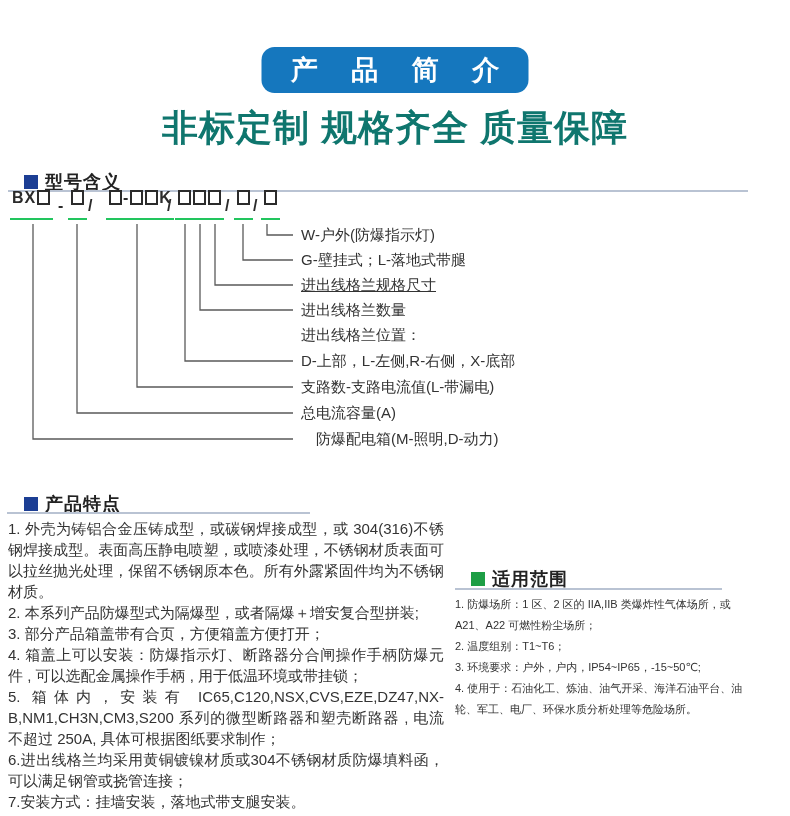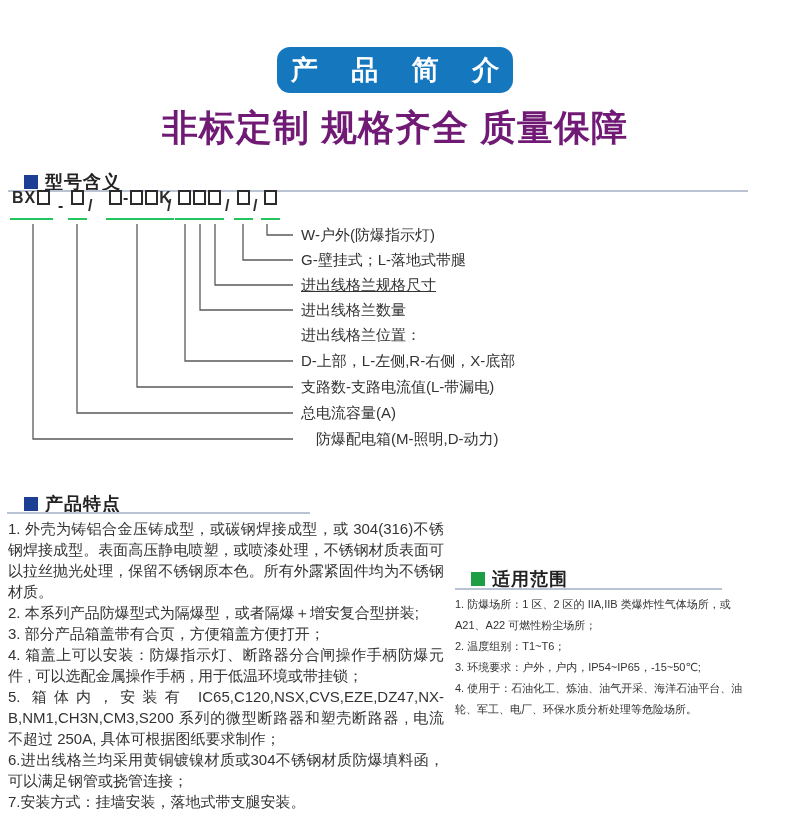--- a/index.html
+++ b/index.html
@@ -2,28 +2,28 @@
 <html style="--banner-blue: #1577be; --navy-bullet: #1c3e94; --green-bullet: #1d9e45;"><head>
 <meta charset="utf-8">
 <style>
   * { margin:0; padding:0; box-sizing:border-box; }
   html,body { width:790px; height:816px; background:#fff; overflow:hidden;
     font-family:"Liberation Sans","DejaVu Sans",sans-serif; color:#333; }
   .page { position:relative; width:790px; height:816px; background:#fff; }
 
   
   .banner { position:absolute; top:47px; left:50%; transform:translateX(-50%);
-    width:236px; height:46px; background:var(--banner-blue,#1577be);
+    width:267px; height:46px; background:var(--banner-blue,#1577be);
     border-radius:13px; display:flex; align-items:center; justify-content:center; }
   .banner-title { color:#fff; font-size:27px; font-weight:bold;
     letter-spacing:13px; padding-left:13px; white-space:nowrap; }
 
   
   .headline { position:absolute; top:104px; left:0; width:790px; text-align:center;
-    font-size:36px; font-weight:800; color:#701a75; letter-spacing:1px; }
+    font-size:36px; font-weight:800; color:#0f766e; letter-spacing:1px; }
 
   
   .sec-header { position:absolute; display:flex; align-items:center; gap:7px;padding-left:16px; }
   .sq { width:14px; height:14px; display:inline-block; }
   .sq-navy { background:var(--navy-bullet,#1c3e94); }
   .sq-green { background:var(--green-bullet,#1d9e45); }
   .sec-title { font-size:18px; font-weight:bold; color:#222; letter-spacing:1px; }
   .rule { position:absolute; height:2px; background:#b9c3d3; }
 
   

